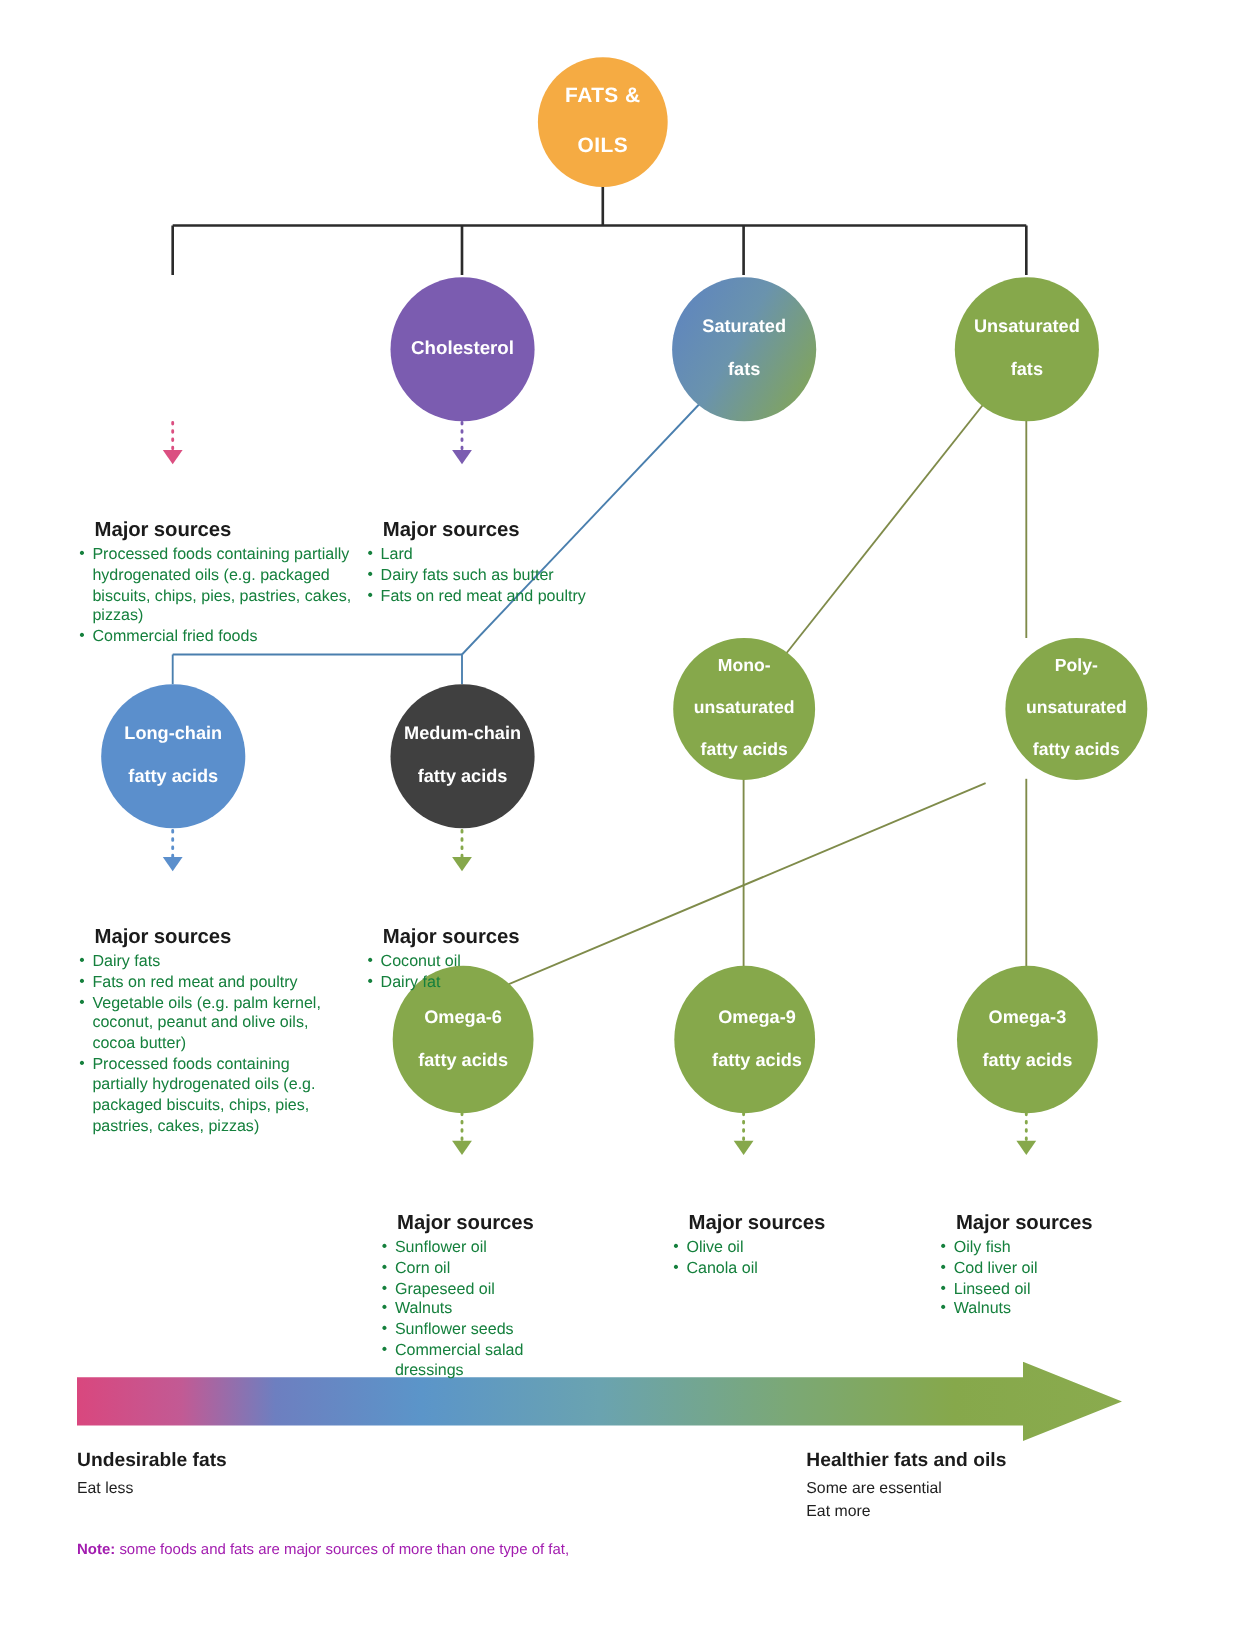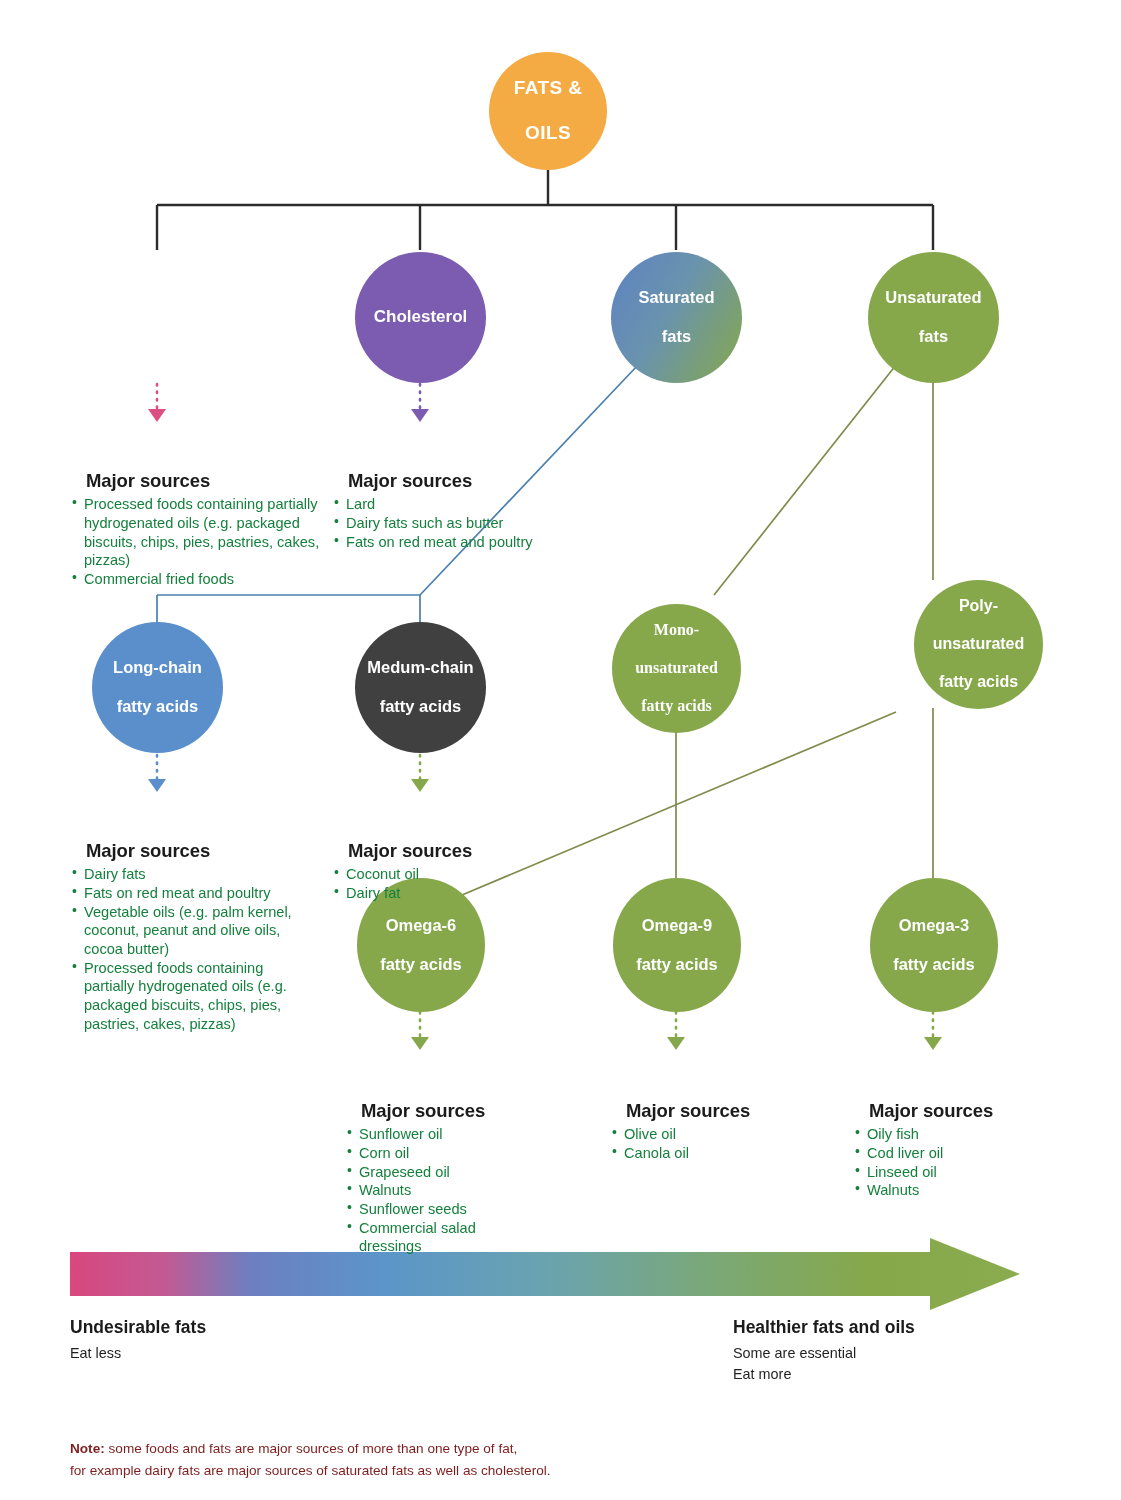--- a/index.html
+++ b/index.html
@@ -92,23 +92,22 @@
     color:#1f1f1f;
     line-height:1.45;
   }
 
   #note{
     position:absolute;
     left:70px;
     top:1398px;
     z-index:4;
     font-size:13.6px;
-    color:#7f1d1d;
+    color:#a21caf;
     line-height:1.62;
-    margin-top:40px;
   }
   #note b{font-weight:bold;}
 </style>
 </head>
 <body>
 
 <div id="page">
 
   <svg id="wires" viewBox="0 0 1121 1500">
     <defs>
@@ -210,33 +209,33 @@
   </div>
 
   <div class="node" style="left:92px;top:622px;width:131px;height:131px;background:#5b8fcc;font-size:16.5px;">
     <span><span>Long-chain</span><br><span>fatty acids</span></span>
   </div>
 
   <div class="node" style="left:355px;top:622px;width:131px;height:131px;background:#404040;font-size:16.5px;">
     <span><span>Medum-chain</span><br><span>fatty acids</span></span>
   </div>
 
-  <div class="node" style="left:612px;top:604px;width:129px;height:129px;background:#86a84b;font-size:16px;font-family:Liberation Serif, serif;">
+  <div class="node" style="left:612px;top:580px;width:129px;height:129px;background:#86a84b;font-size:16px;">
     <span><span>Mono-</span><br><span>unsaturated</span><br><span>fatty acids</span></span>
   </div>
 
   <div class="node" style="left:914px;top:580px;width:129px;height:129px;background:#86a84b;font-size:16px;">
     <span><span>Poly-</span><br><span>unsaturated</span><br><span>fatty acids</span></span>
   </div>
 
   <div class="node" style="left:357px;top:878px;width:128px;height:134px;border-radius:50%;background:#86a84b;font-size:16.5px;">
     <span><span>Omega-6</span><br><span>fatty acids</span></span>
   </div>
 
-  <div class="node" style="left:613px;top:878px;width:128px;height:134px;border-radius:50%;background:#86a84b;font-size:16.5px;">
+  <div class="node" style="left:613px;top:878px;width:128px;height:134px;border-radius:50%;background:#86a84b;font-size:16.5px;justify-content:flex-end;">
     <span><span>Omega-9</span><br><span>fatty acids</span></span>
   </div>
 
   <div class="node" style="left:870px;top:878px;width:128px;height:134px;border-radius:50%;background:#86a84b;font-size:16.5px;">
     <span><span>Omega-3</span><br><span>fatty acids</span></span>
   </div>
 
   <div class="src" style="left:72px;top:428px;width:260px;">
     <div class="src-title">Major sources</div>
     <ul>
@@ -312,16 +311,15 @@
   </div>
 
   <div class="legend" style="left:733px;top:1317px;">
     <div class="legend-title">Healthier fats and oils</div>
     <div class="legend-line">Some are essential</div>
     <div class="legend-line">Eat more</div>
   </div>
 
   <div id="note">
     <div><b>Note:</b><span> some foods and fats are major sources of more than one type of fat,</span></div>
-    <div>for example dairy fats are major sources of saturated fats as well as cholesterol.</div>
   </div>
 
 </div>
 
 </body></html>

